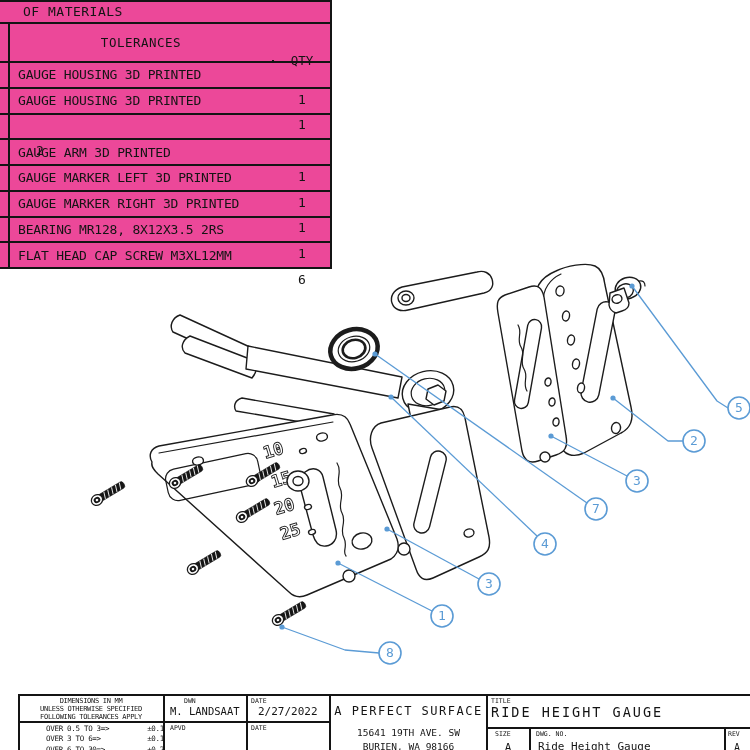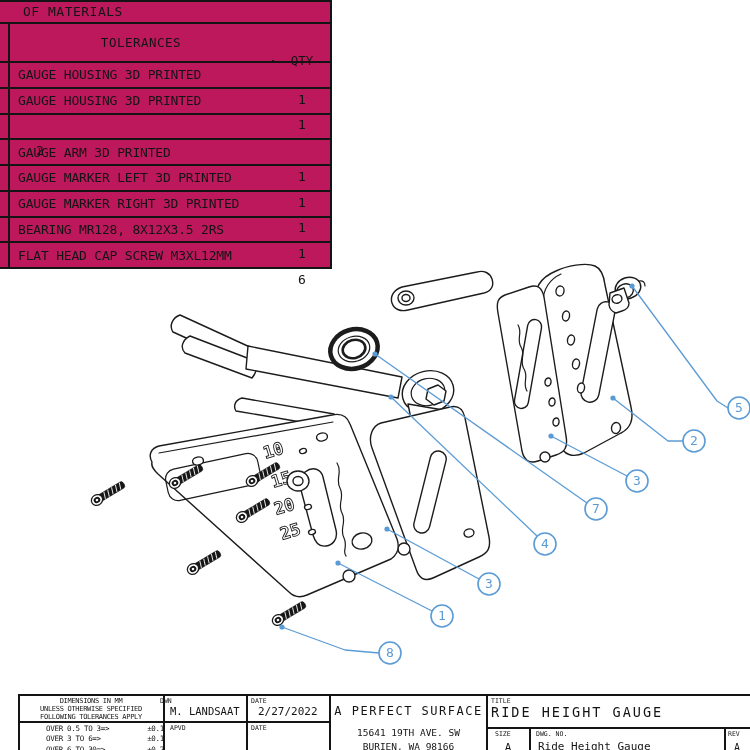--- a/index.html
+++ b/index.html
@@ -4,21 +4,21 @@
 <style>
   html,body{margin:0;padding:0;}
   body{
     width:750px;height:750px;position:relative;background:#fff;overflow:hidden;
     font-family:"DejaVu Sans Mono",monospace;color:#141414;
     -webkit-font-smoothing:antialiased;
   }
   
   .bom{position:absolute;left:0;top:0;width:330px;
        border-top:2px solid #141414;border-right:2px solid #141414;border-bottom:2px solid #141414;
-       background:#be185d;}
+       background:#ec4899;}
   .bom-title{height:20px;line-height:20px;border-bottom:2px solid #141414;
              font-size:13px;letter-spacing:.5px;padding-left:23px;}
   .bom-hdr{display:flex;height:37px;border-bottom:2px solid #141414;font-size:12.5px;}
   .bom-row{display:flex;height:23.75px;border-bottom:2px solid #141414;font-size:13px;text-align:center;}
   .bom-row:last-child{border-bottom:none;}
   .c-item{width:8px;border-right:2px solid #141414;}
   .c-desc{flex:1;padding-left:8px;display:flex;align-items:center;letter-spacing:-.2px;}
   .c-desc.hdr{justify-content:center;padding-left:0;letter-spacing:.5px;}
   .c-qty{width:56px;border-left:2px solid #141414;display:flex;align-items:center;justify-content:center;margin-top:36px;}
   
@@ -297,21 +297,21 @@
   </div>
   <div class="tb-txt tolrow" style="left:18px;top:734px;">
     <span>OVER 3 TO 6=&gt;</span>
     <span>±0.1</span>
   </div>
   <div class="tb-txt tolrow" style="left:18px;top:744.5px;">
     <span>OVER 6 TO 30=&gt;</span>
     <span>±0.2</span>
   </div>
 
-  <div class="tb-txt lbl" style="left:160px;top:696.5px;">DWN</div>
+  <div class="tb-txt lbl" style="left:184px;top:696.5px;">DWN</div>
   <div class="tb-txt" style="left:170px;top:705px;font-size:10.5px;">M. LANDSAAT</div>
   <div class="tb-txt lbl" style="left:251px;top:696.5px;">DATE</div>
   <div class="tb-txt" style="left:258px;top:705px;font-size:11px;">2/27/2022</div>
   <div class="tb-txt lbl" style="left:170px;top:724px;">APVD</div>
   <div class="tb-txt lbl" style="left:251px;top:724px;">DATE</div>
 
   <div class="tb-txt" style="left:330px;width:157px;text-align:center;top:704px;font-size:12px;letter-spacing:1.5px;">A PERFECT SURFACE</div>
   <div class="tb-txt" style="left:330px;width:157px;text-align:center;top:727px;font-size:9.5px;">15641 19TH AVE. SW</div>
   <div class="tb-txt" style="left:330px;width:157px;text-align:center;top:740.5px;font-size:9.5px;">BURIEN, WA 98166</div>
 

